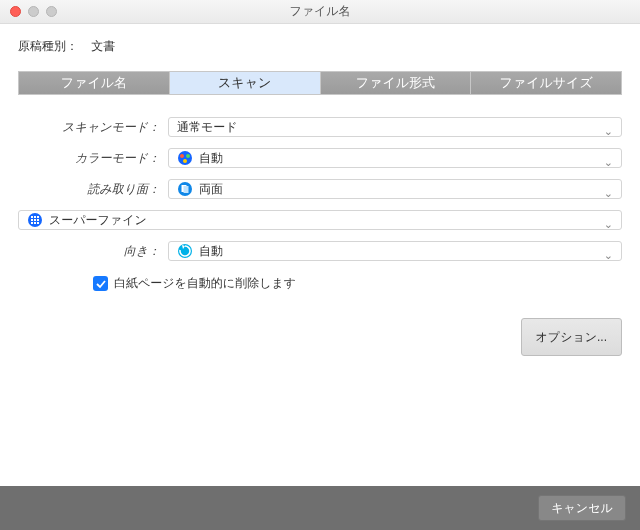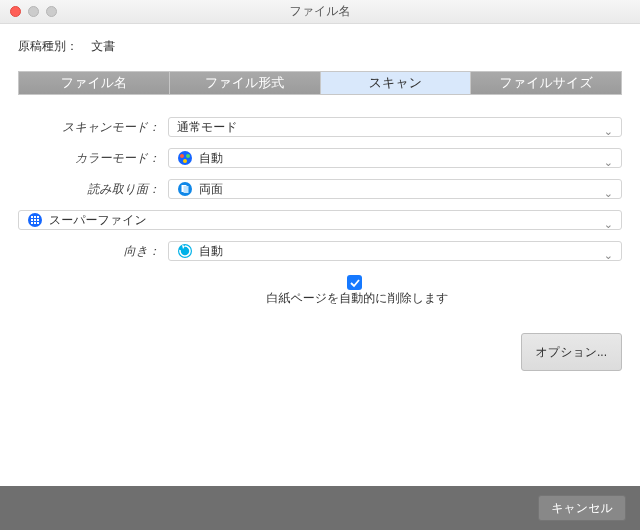--- a/index.html
+++ b/index.html
@@ -63,21 +63,21 @@
     position: relative; cursor: pointer;
   }
   .select .chev {
     position: absolute; right: 8px; top: 7px; font-size: 11px; color: #888;
   }
   .select .icon { width: 16px; height: 16px; margin-right: 6px; flex-shrink:0; }
   .select .val { font-size: 12px; color: #333; }
 
   .check-row {
     display: flex; align-items: center;
-    margin-left: 75px; margin-top: 14px; flex-direction: column;
+    margin-left: 75px; margin-top: 14px;
   }
   .checkbox {
     width: 15px; height: 15px; border-radius: 3px;
     background: #1679ff; display: inline-flex; align-items:center; justify-content:center;
     margin-right: 6px;
   }
   .checkbox svg { width: 10px; height: 10px; }
 
   .option-row {
     display: flex; justify-content: flex-end;
@@ -124,25 +124,25 @@
 
   <div class="header-row">
     <span class="lbl">原稿種別：</span>
     <span>文書</span>
   </div>
 
   <div class="tabs">
     <div class="tab">
       <span>ファイル名</span>
     </div>
+    <div class="tab active">
+      <span>スキャン</span>
+    </div>
     <div class="tab">
       <span>ファイル形式</span>
-    </div>
-    <div class="tab active">
-      <span>スキャン</span>
     </div>
     <div class="tab">
       <span>ファイルサイズ</span>
     </div>
   </div>
 
   <div class="form">
 
     <div class="row">
       <div class="label">スキャンモード：</div>

